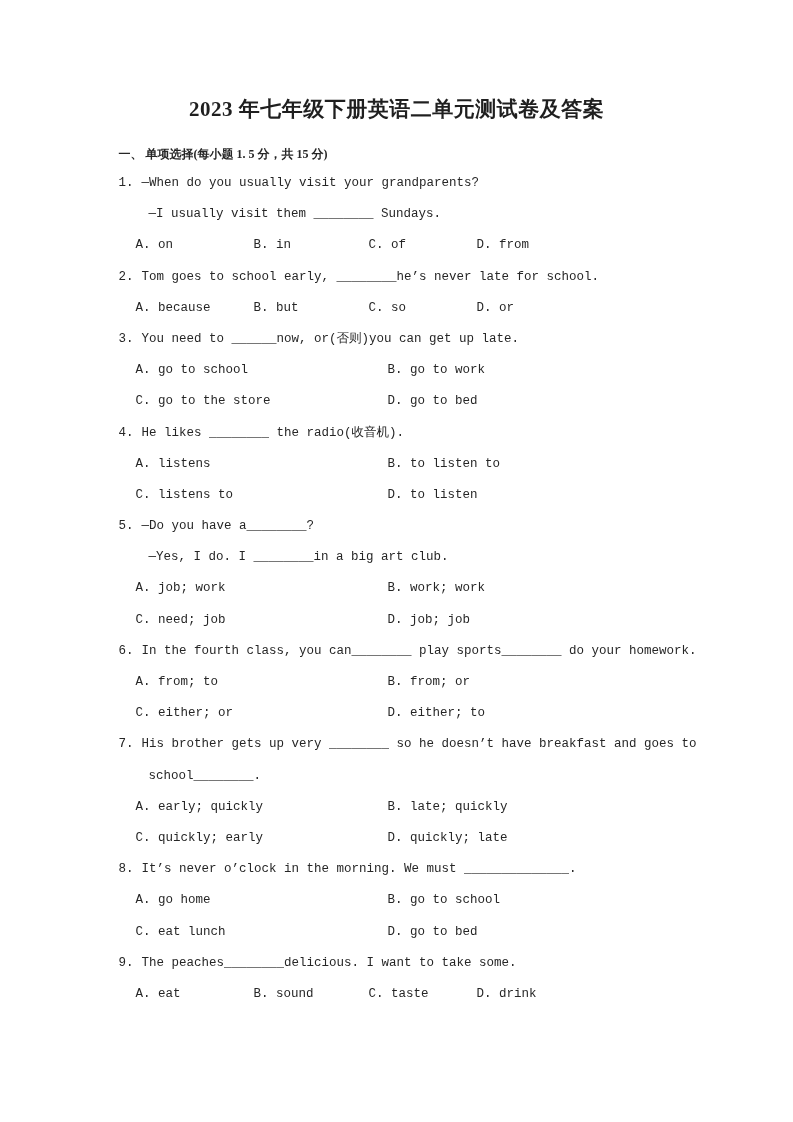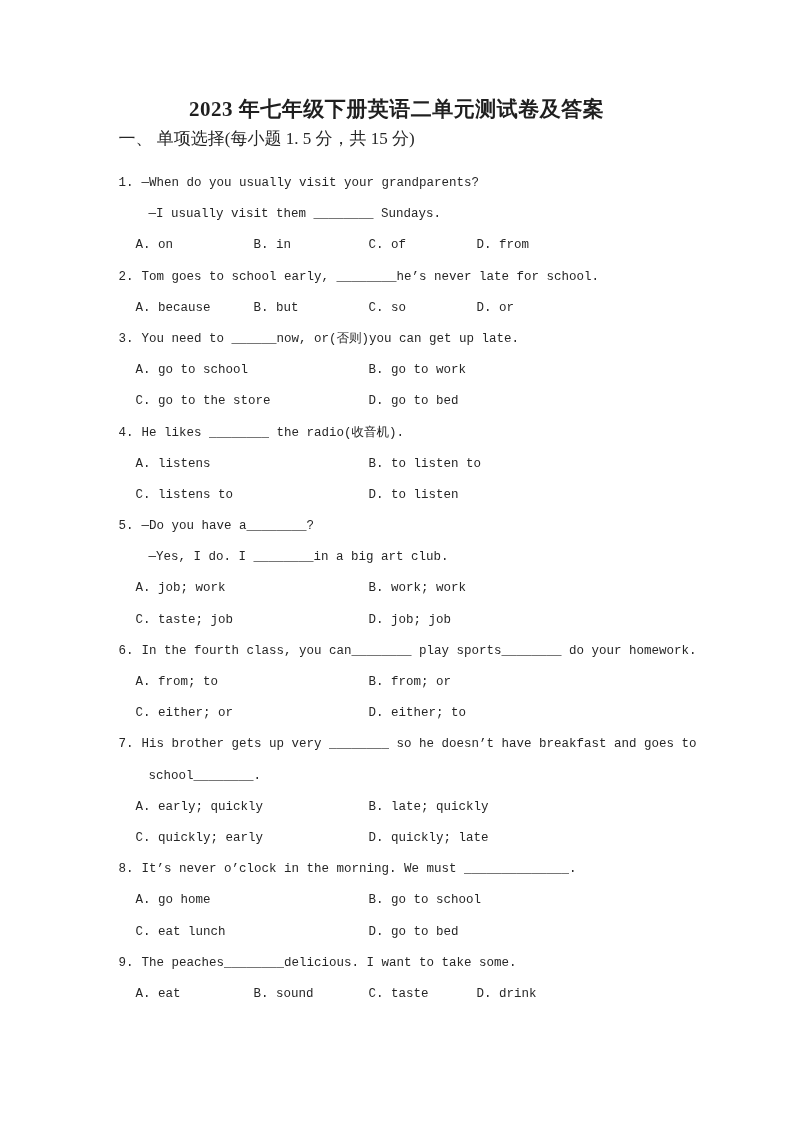--- a/index.html
+++ b/index.html
@@ -22,28 +22,29 @@
     text-align: center;
     font-family: "Liberation Serif", "DejaVu Serif", serif;
     font-weight: 700;
     font-size: 21px;
     letter-spacing: 0.5px;
     color: #1f1f1f;
     white-space: pre;
   }
   .section-heading {
     position: absolute;
-    top: 123px;
+    top: 139px;
     left: 118px;
     height: 31px;
     line-height: 31px;
     font-family: "Liberation Serif", "DejaVu Serif", serif;
-    font-size: 17px;
+    font-size: 12px;
     color: #262626;
     white-space: pre;
+    font-weight: bold;
   }
   .questions {
     position: absolute;
     top: 168px;
     left: 0;
     right: 0;
   }
   .q-line {
     position: relative;
     height: 31.2px;
@@ -54,21 +55,21 @@
   .q-text { position: absolute; left: 141px; }
   .q-line.cont .q-text { left: 148px; }
   .opt-row {
     height: 31.2px;
     line-height: 31.2px;
     padding-left: 135px;
     display: grid;
     white-space: pre;
   }
   .opt-row.cols4 { grid-template-columns: 118px 115px 108px auto; }
-  .opt-row.cols2 { grid-template-columns: 233px auto; }
+  .opt-row.cols2 { grid-template-columns: 233px auto; gap: 19px; }
 </style>
 </head>
 <body>
 
 <div class="page">
   <div class="doc-title">2023 年七年级下册英语二单元测试卷及答案</div>
   <div class="section-heading">一、 单项选择(每小题 1. 5 分，共 15 分)</div>
   <div class="questions" id="questions">
       <div class="question">
         <div class="q-line"><span class="q-num">1.</span><span class="q-text">—When do you usually visit your grandparents?</span></div>
@@ -86,21 +87,21 @@
       </div>
       <div class="question">
         <div class="q-line"><span class="q-num">4.</span><span class="q-text">He likes ________ the radio(收音机).</span></div>
         <div class="opt-row cols2"><span class="opt">A. listens</span><span class="opt">B. to listen to</span></div>
         <div class="opt-row cols2"><span class="opt">C. listens to</span><span class="opt">D. to listen</span></div>
       </div>
       <div class="question">
         <div class="q-line"><span class="q-num">5.</span><span class="q-text">—Do you have a________?</span></div>
         <div class="q-line cont"><span class="q-text">—Yes, I do. I ________in a big art club.</span></div>
         <div class="opt-row cols2"><span class="opt">A. job; work</span><span class="opt">B. work; work</span></div>
-        <div class="opt-row cols2"><span class="opt">C. taste; job</span><span class="opt">D. job; job</span></div>
+        <div class="opt-row cols2"><span class="opt">C. need; job</span><span class="opt">D. job; job</span></div>
       </div>
       <div class="question">
         <div class="q-line"><span class="q-num">6.</span><span class="q-text">In the fourth class, you can________ play sports________ do your homework.</span></div>
         <div class="opt-row cols2"><span class="opt">A. from; to</span><span class="opt">B. from; or</span></div>
         <div class="opt-row cols2"><span class="opt">C. either; or</span><span class="opt">D. either; to</span></div>
       </div>
       <div class="question">
         <div class="q-line"><span class="q-num">7.</span><span class="q-text">His brother gets up very ________ so he doesn’t have breakfast and goes to</span></div>
         <div class="q-line cont"><span class="q-text">school________.</span></div>
         <div class="opt-row cols2"><span class="opt">A. early; quickly</span><span class="opt">B. late; quickly</span></div>

